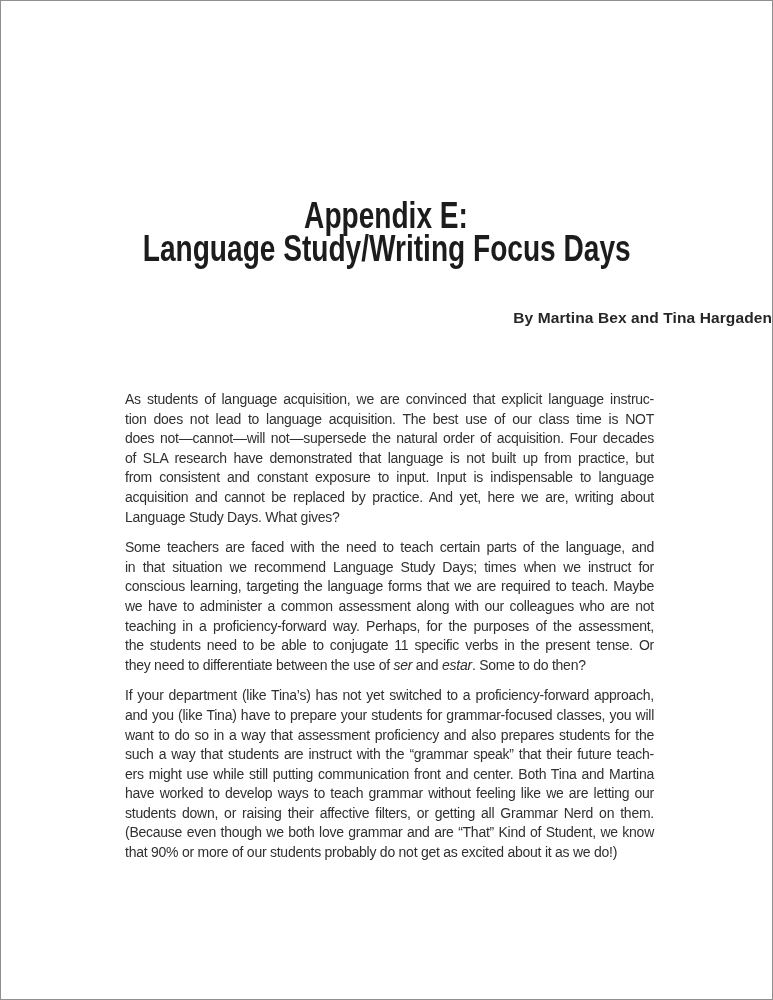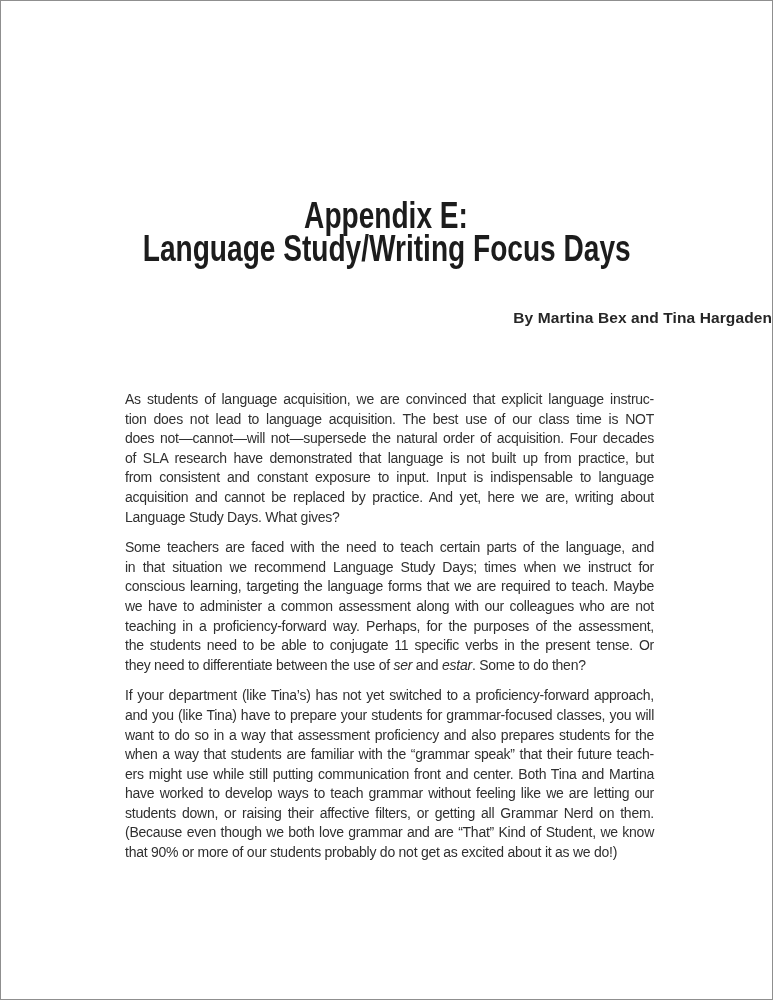--- a/index.html
+++ b/index.html
@@ -103,21 +103,21 @@
         <div class="line"><span>conscious learning, targeting the language forms that we are required to teach. Maybe</span></div>
         <div class="line"><span>we have to administer a common assessment along with our colleagues who are not</span></div>
         <div class="line"><span>teaching in a proficiency-forward way. Perhaps, for the purposes of the assessment,</span></div>
         <div class="line"><span>the students need to be able to conjugate 11 specific verbs in the present tense. Or</span></div>
         <div class="line last"><span>they need to differentiate between the use of </span><i>ser</i><span> and </span><i>estar</i><span>. Some to do then?</span></div>
       </div>
       <div class="para">
         <div class="line"><span>If your department (like Tina’s) has not yet switched to a proficiency-forward approach,</span></div>
         <div class="line"><span>and you (like Tina) have to prepare your students for grammar-focused classes, you will</span></div>
         <div class="line"><span>want to do so in a way that assessment proficiency and also prepares students for the</span></div>
-        <div class="line"><span>when a way that students are familiar with the “grammar speak” that their future teach-</span></div>
+        <div class="line"><span>such a way that students are instruct with the “grammar speak” that their future teach-</span></div>
         <div class="line"><span>ers might use while still putting communication front and center. Both Tina and Martina</span></div>
         <div class="line"><span>have worked to develop ways to teach grammar without feeling like we are letting our</span></div>
         <div class="line"><span>students down, or raising their affective filters, or getting all Grammar Nerd on them.</span></div>
         <div class="line"><span>(Because even though we both love grammar and are “That” Kind of Student, we know</span></div>
         <div class="line last"><span>that 90% or more of our students probably do not get as excited about it as we do!)</span></div>
       </div>
     </div>
 
 </div>
 

